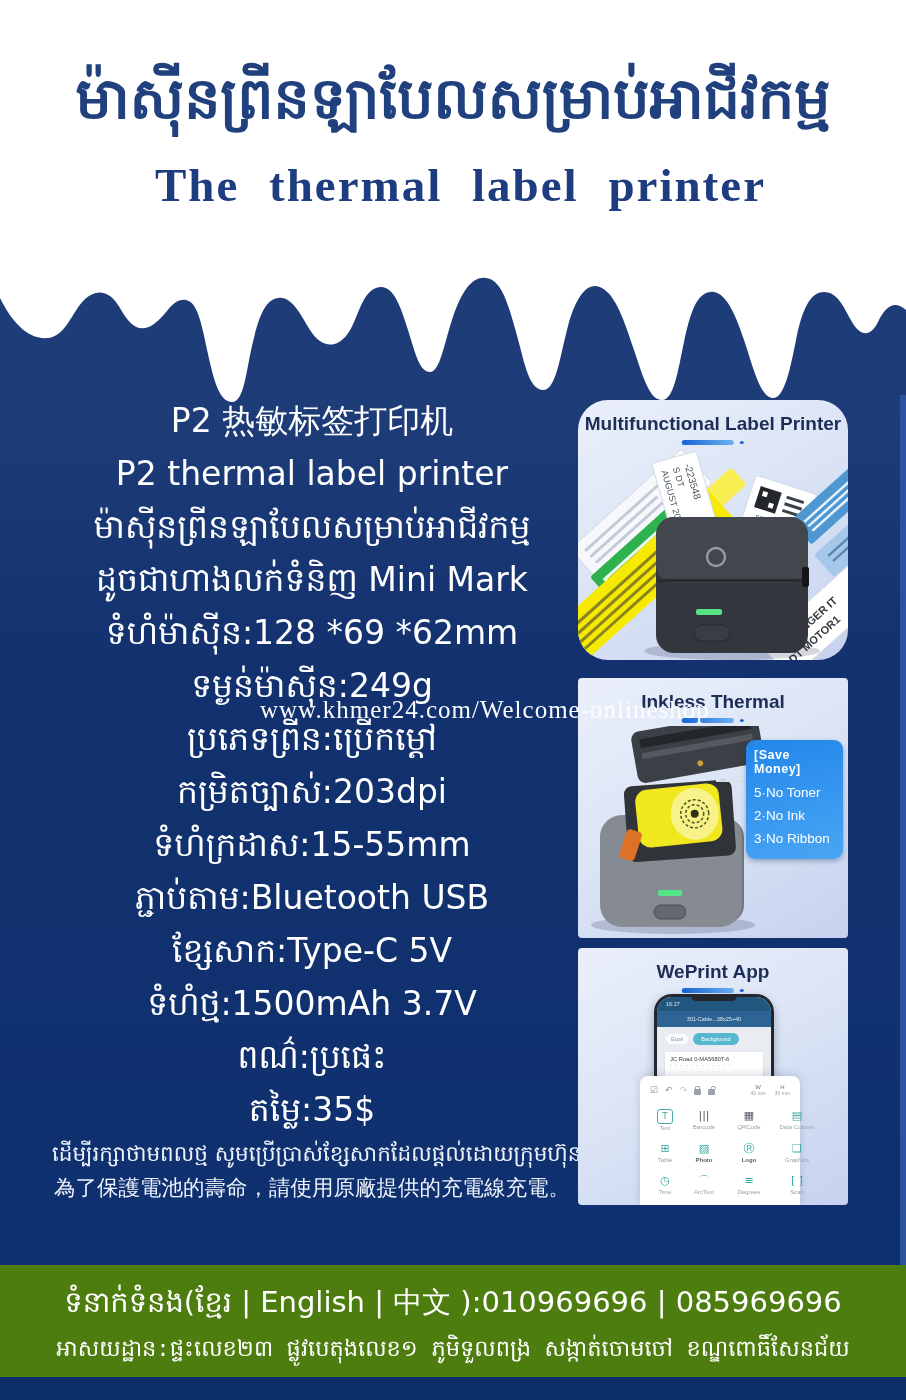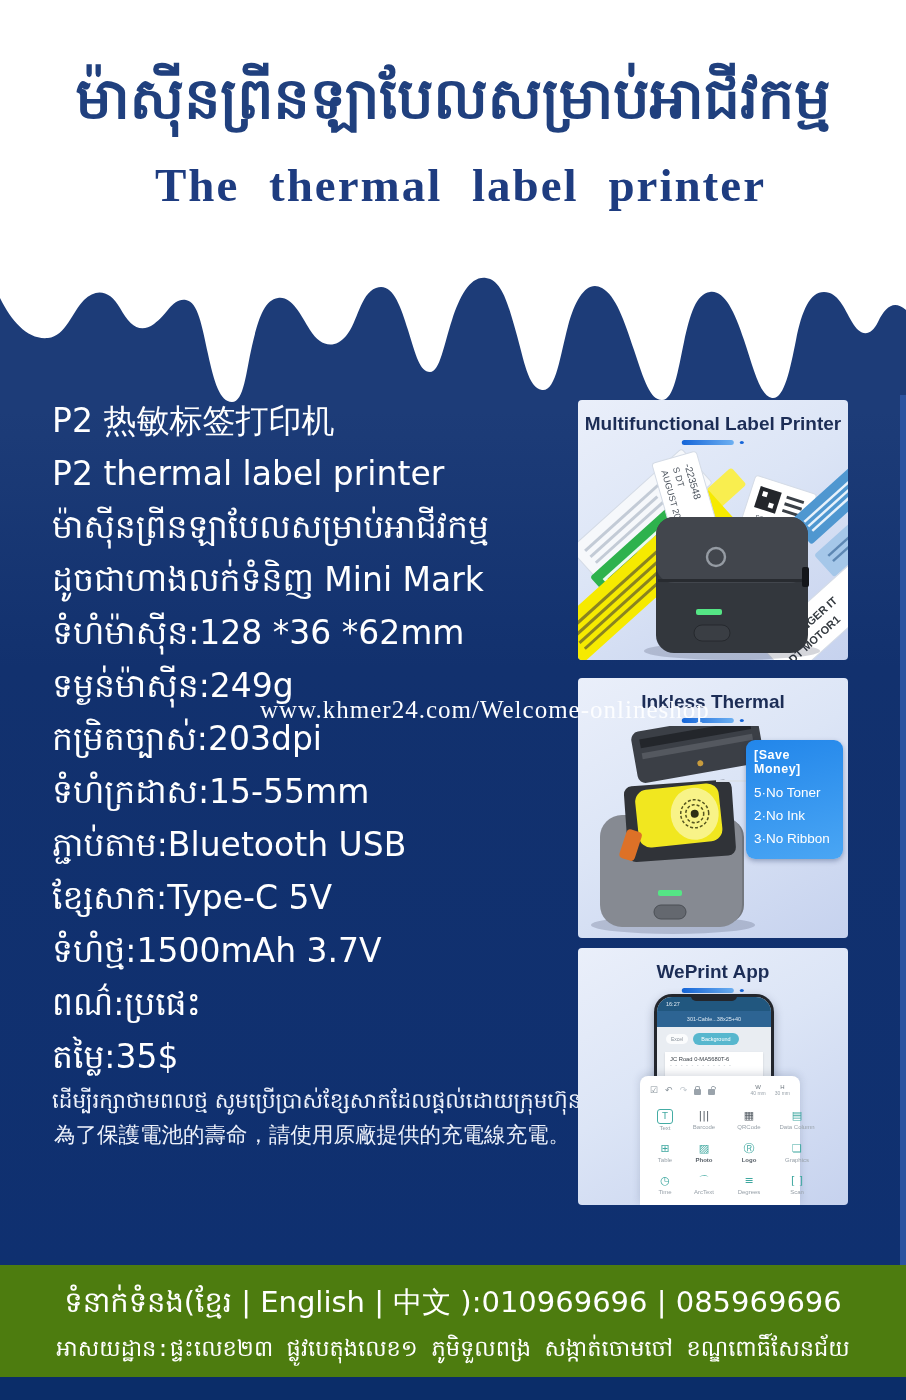--- a/index.html
+++ b/index.html
@@ -25,20 +25,21 @@
   .blue-body {
     position:absolute; top:411px; left:0; width:906px; height:854px;
     background:linear-gradient(180deg,#1d3c78 0%, #12316e 30%, #0f3070 100%);
   }
   .edge-strip { position:absolute; right:0; top:395px; width:6px; height:870px; background:#2b539f; z-index:2; }
   
   .specs { position:absolute; left:52px; top:394px; width:520px; z-index:3; }
   .spec-line {
     color:#ffffff; font-size:33px; line-height:53px; white-space:nowrap;
     font-family:"DejaVu Sans", sans-serif;
+    text-align:center;
   }
   .spec-note { color:#eef2fb; font-size:21.5px; line-height:32px; margin-top:2px; white-space:nowrap;
     font-family:"DejaVu Sans", sans-serif;text-align:center; }
   .watermark {
     position:absolute; left:260px; top:696px; z-index:6; color:#fcfdff;
     font-family:"Liberation Serif", serif; font-size:25px; letter-spacing:1px; white-space:nowrap;
   }
   
   .panel {
     position:absolute; left:578px; width:270px; height:260px; z-index:3;
@@ -131,36 +132,37 @@
   </svg>
 
   <div class="blue-body"></div>
   <div class="edge-strip"></div>
 
   <div class="specs">
     <div class="spec-line">P2 热敏标签打印机</div>
     <div class="spec-line">P2 thermal label printer</div>
     <div class="spec-line">ម៉ាស៊ីនព្រីនឡាបែលសម្រាប់អាជីវកម្ម</div>
     <div class="spec-line">ដូចជាហាងលក់ទំនិញ Mini Mark</div>
-    <div class="spec-line">ទំហំម៉ាស៊ីន:128 *36 *62mm</div>
+    <div class="spec-line">ទំហំម៉ាស៊ីន:128 *69 *62mm</div>
     <div class="spec-line">ទម្ងន់ម៉ាស៊ីន:249g</div>
+    <div class="spec-line">ប្រភេទព្រីន:ប្រើកម្ដៅ</div>
     <div class="spec-line">កម្រិតច្បាស់:203dpi</div>
     <div class="spec-line">ទំហំក្រដាស:15-55mm</div>
     <div class="spec-line">ភ្ជាប់តាម:Bluetooth USB</div>
     <div class="spec-line">ខ្សែសាក:Type-C 5V</div>
     <div class="spec-line">ទំហំថ្ម:1500mAh 3.7V</div>
     <div class="spec-line">ពណ៌:ប្រផេះ</div>
     <div class="spec-line">តម្លៃ:35$</div>
     <div class="spec-note">ដើម្បីរក្សាថាមពលថ្ម សូមប្រើប្រាស់ខ្សែសាកដែលផ្តល់ដោយក្រុមហ៊ុន</div>
     <div class="spec-note">為了保護電池的壽命，請使用原廠提供的充電線充電。</div>
   </div>
 
   <div class="watermark">www.khmer24.com/Welcome-onlineshop</div>
 
-  <div class="panel" style="top:400px;">
+  <div class="panel" style="top:400px;border-radius:30px;">
     <div class="panel-title">Multifunctional Label Printer</div>
     <div class="swoosh"></div>
     <svg class="illus" viewBox="0 0 270 210">
 
       <g transform="translate(-8,100) rotate(-42)">
         <rect width="150" height="46" rx="3" fill="#f6f8fb" stroke="#d4dbe6"></rect>
         <rect x="10" y="10" width="110" height="3" fill="#c3cbd6"></rect>
         <rect x="10" y="18" width="90" height="3" fill="#c3cbd6"></rect>
         <rect x="10" y="26" width="100" height="3" fill="#c3cbd6"></rect>
       </g>

